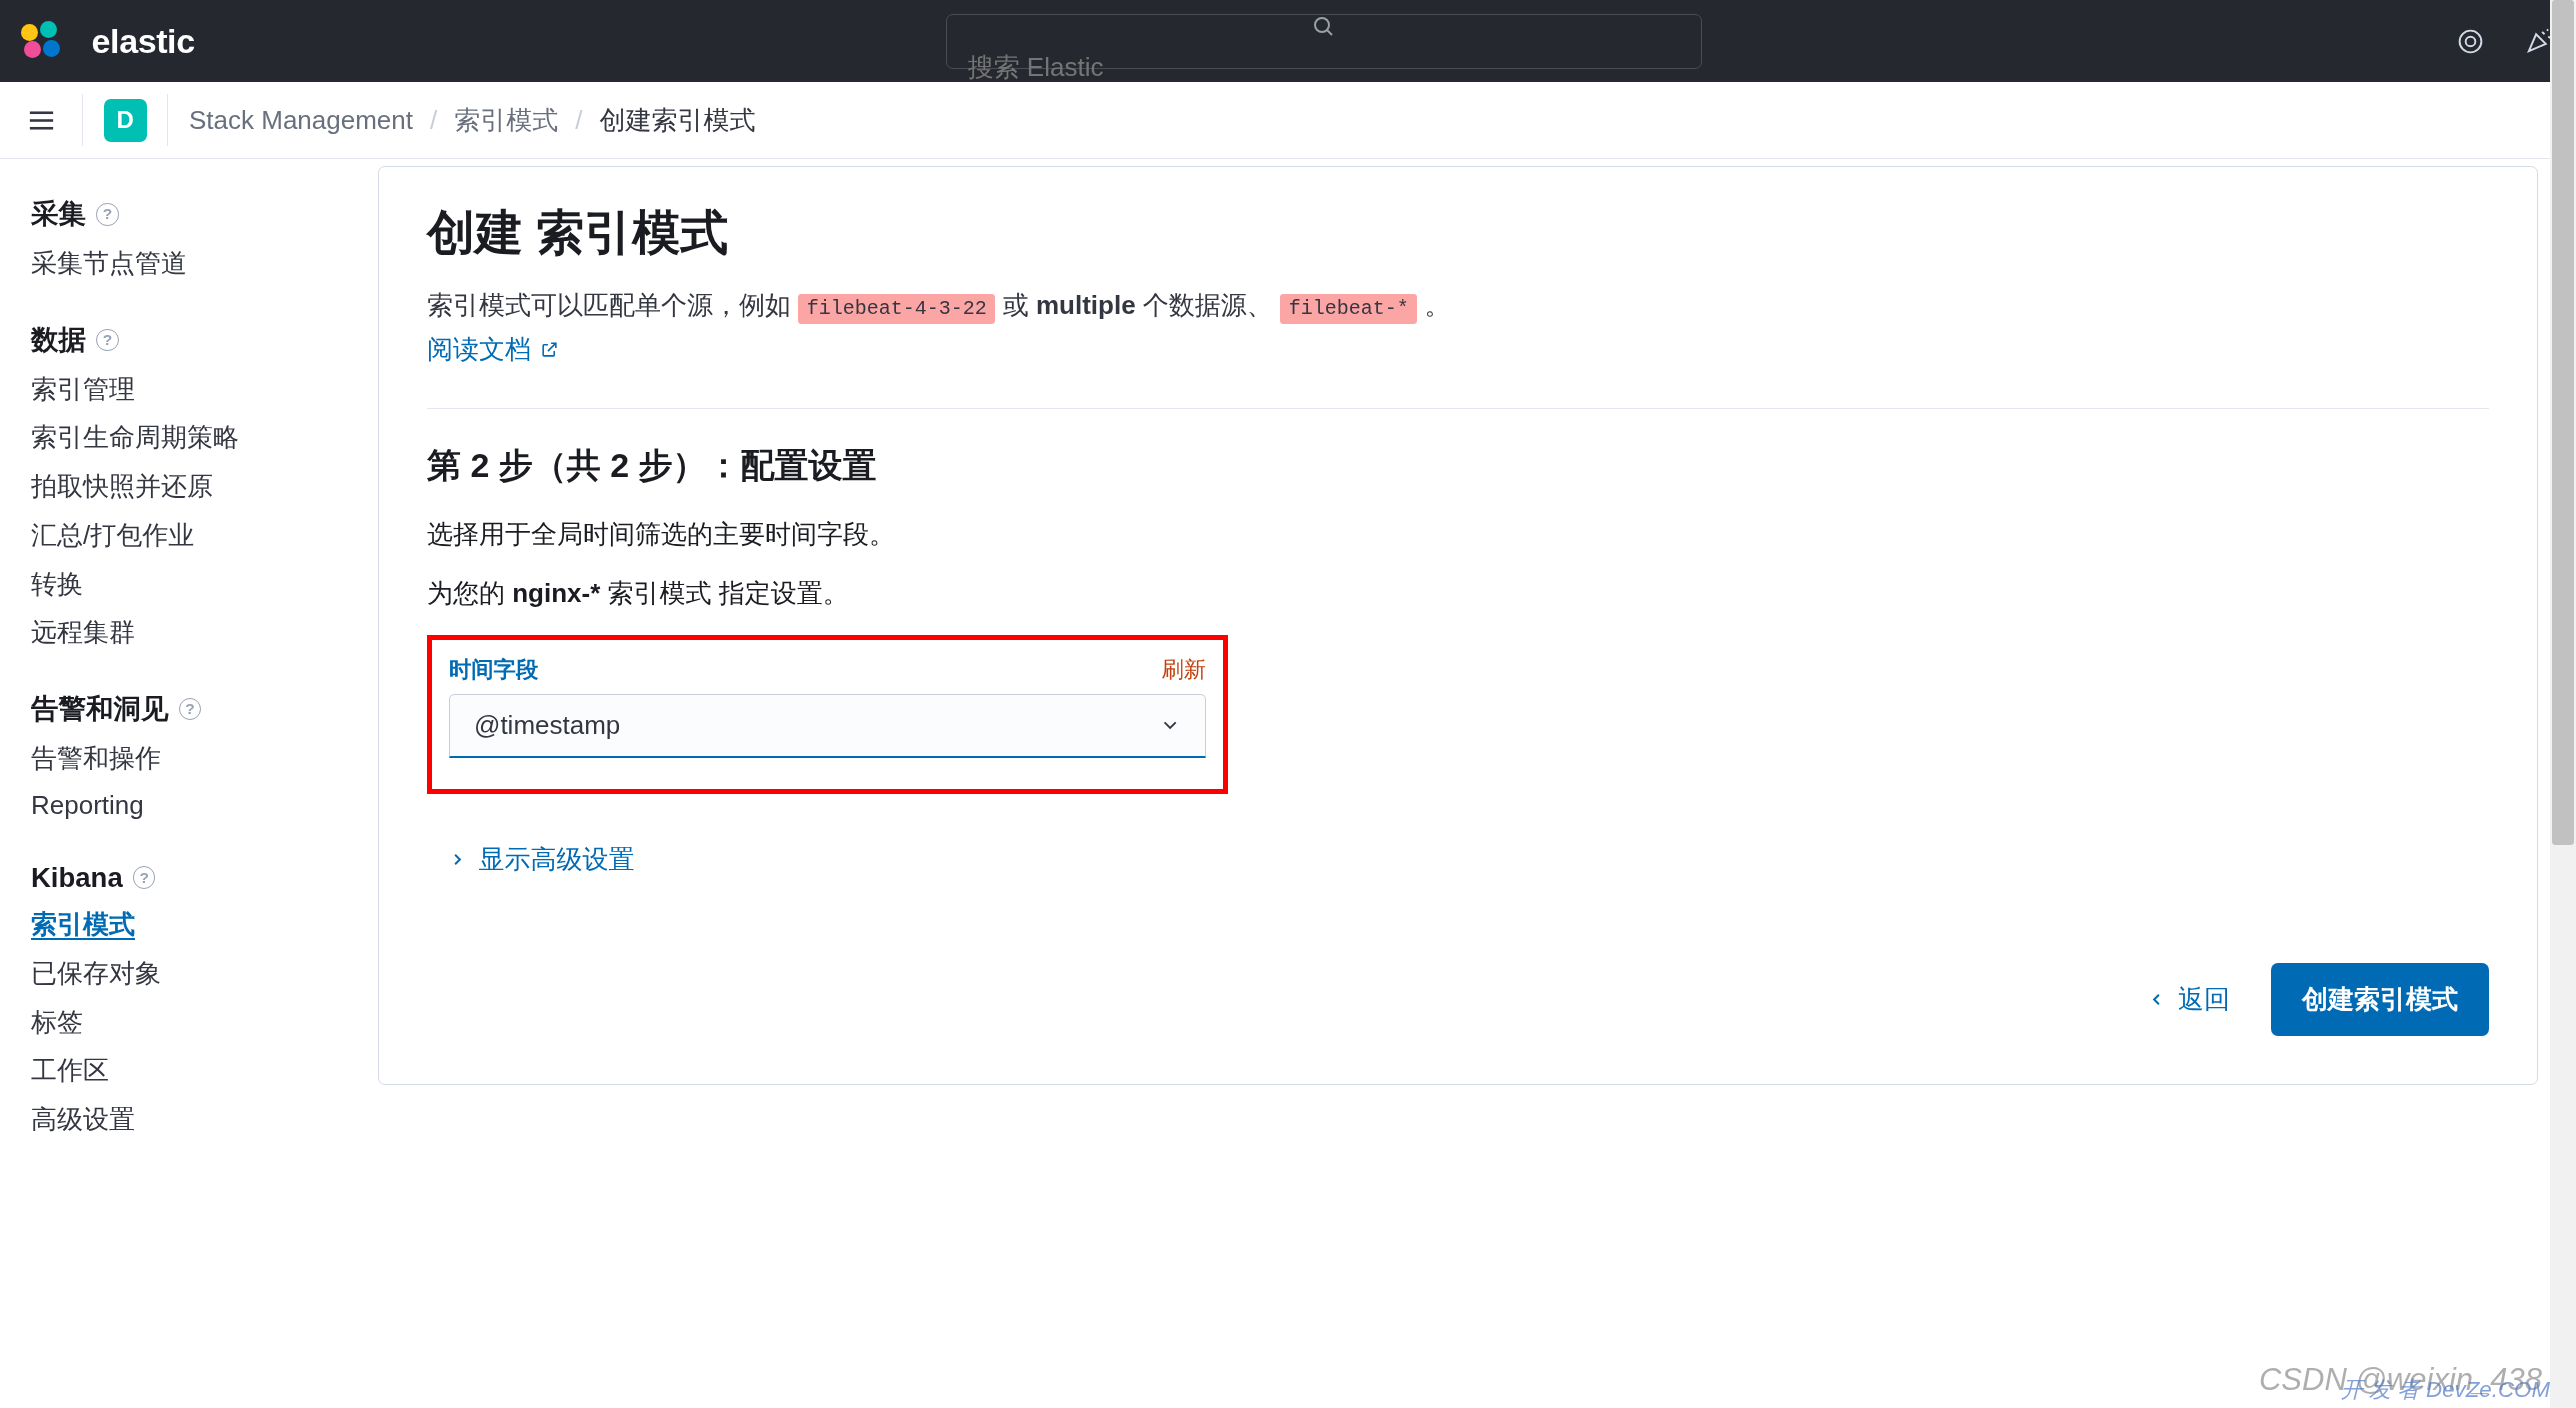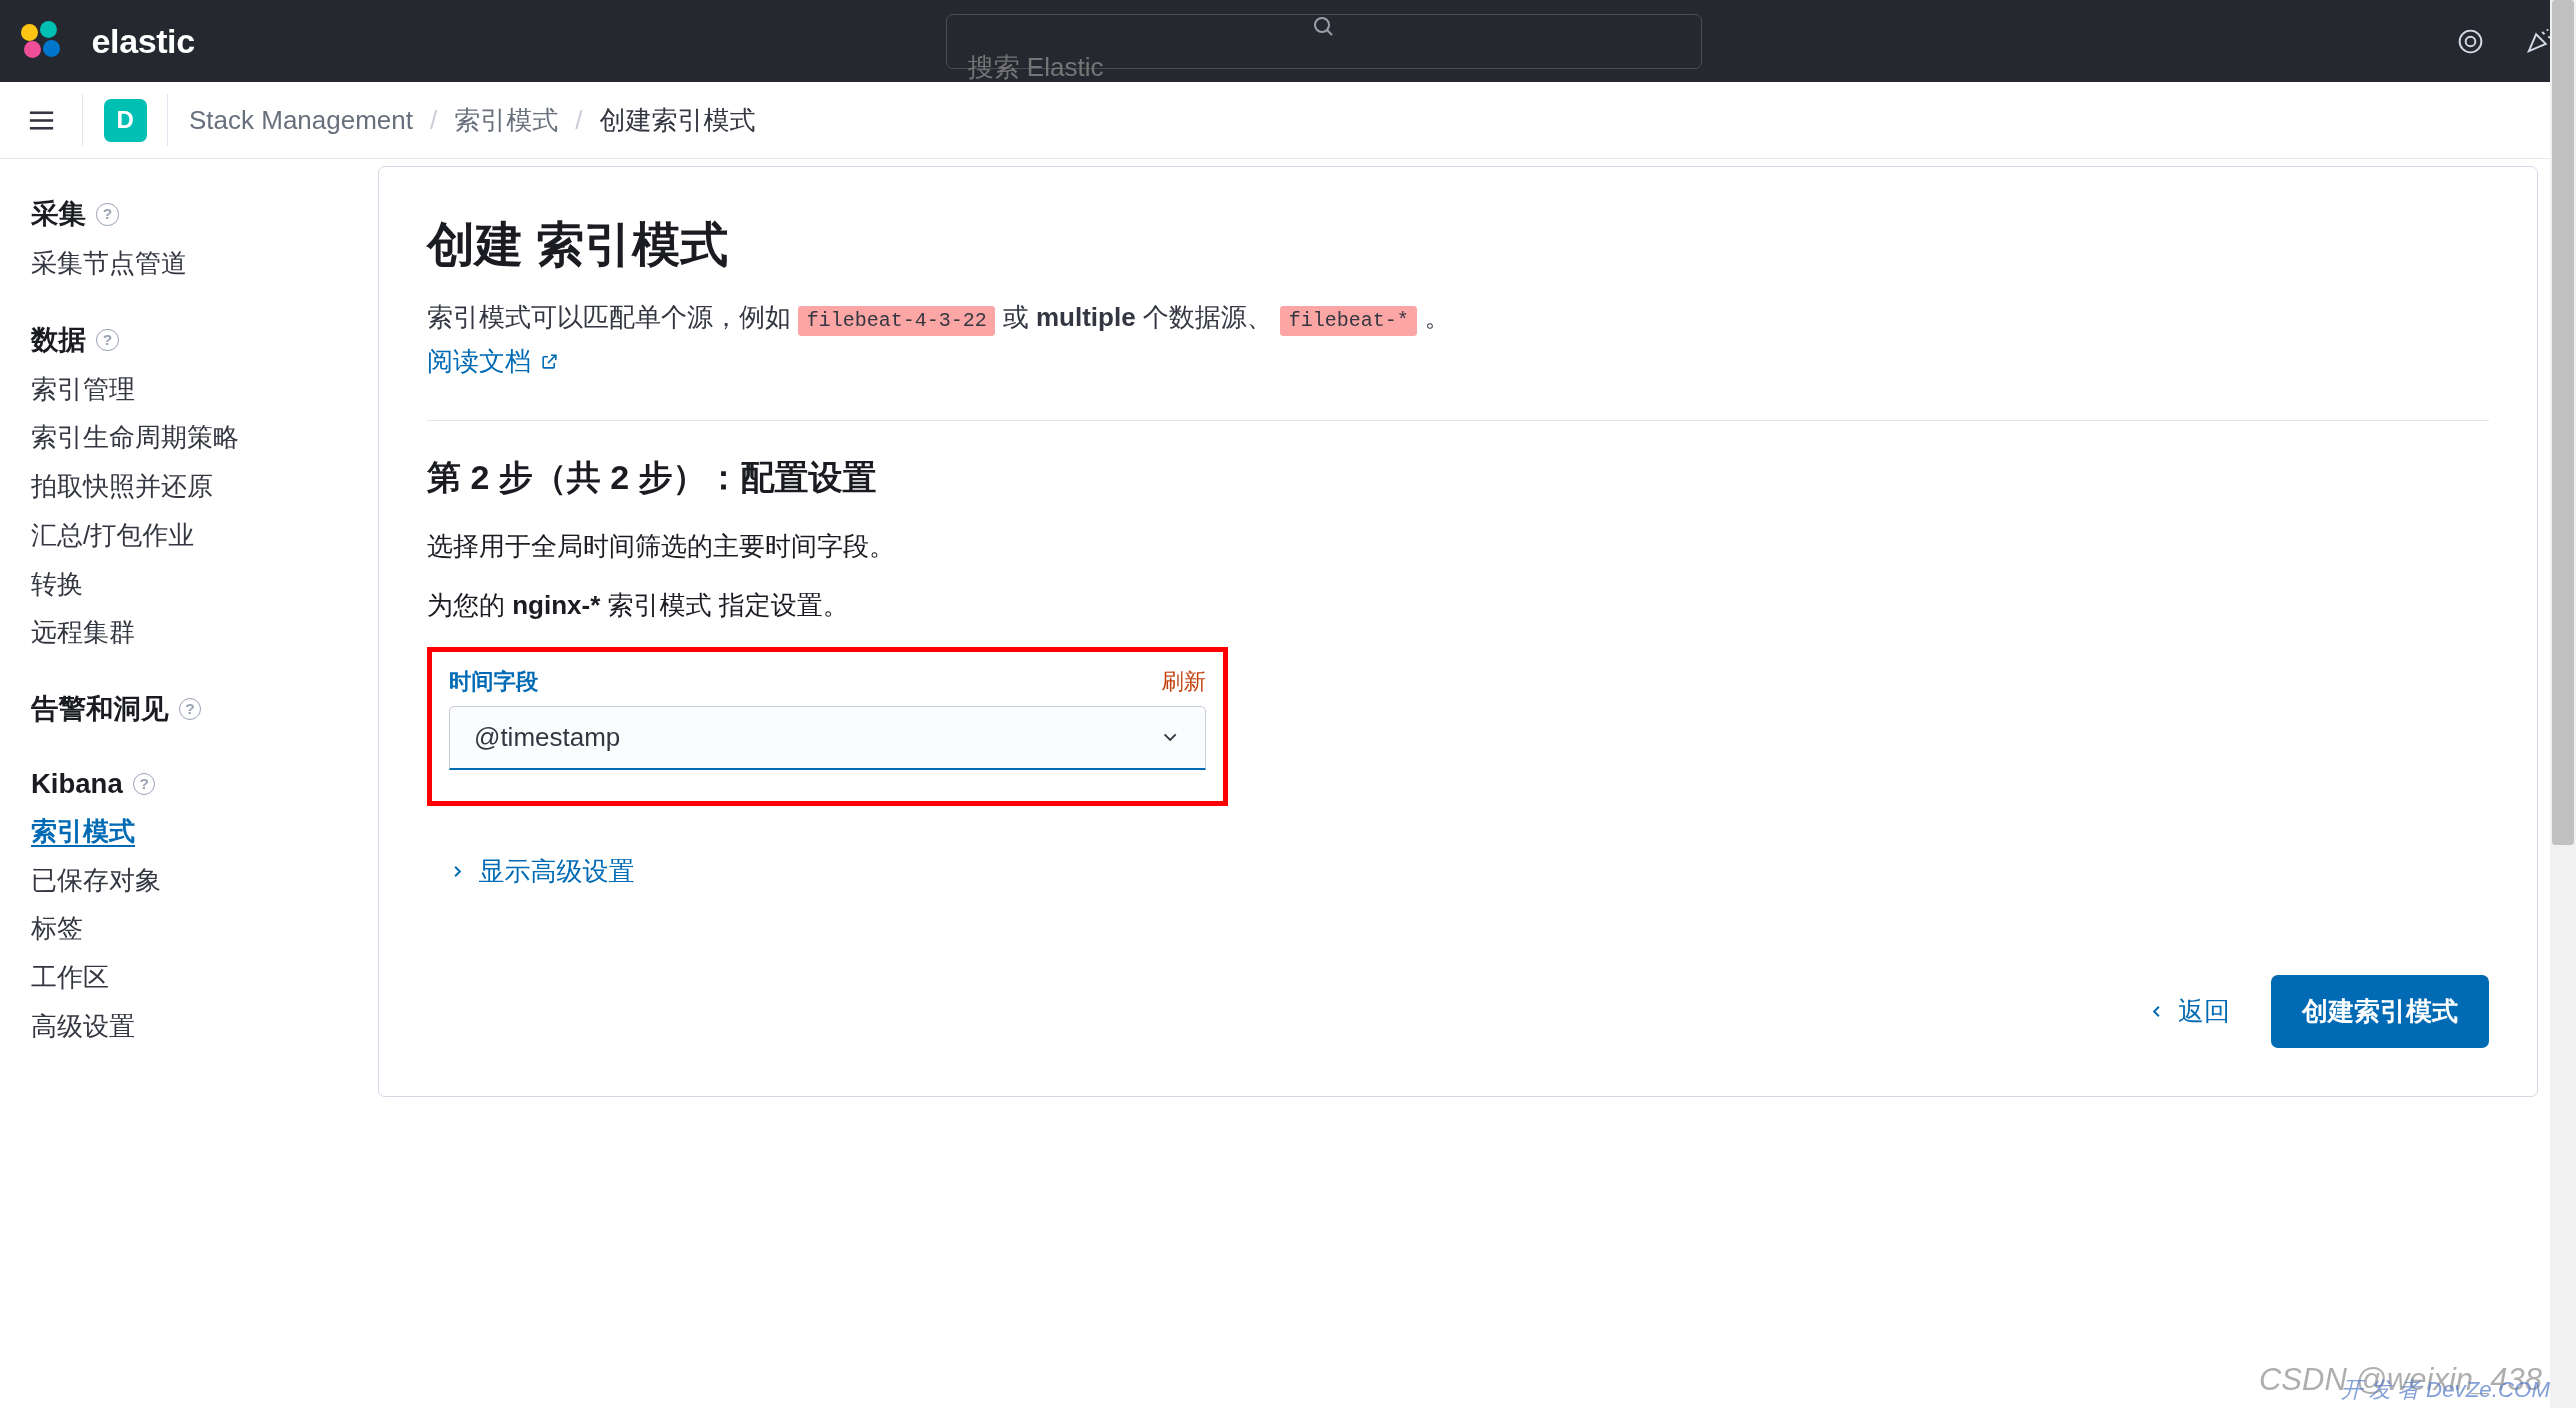--- a/index.html
+++ b/index.html
@@ -28,21 +28,21 @@
   .sidebar { width: 378px; padding: 34px 31px; font-size: 26px; }
   .side-section-title { font-weight: 700; font-size: 27.5px; margin-top: 41px; margin-bottom: 13.7px; display:flex; align-items:center; gap: 10.3px; color:#1a1c21; }
   .side-section-title:first-child { margin-top: 3.4px; }
   .help-circle { width: 22.3px; height: 22.3px; border: 1.7px solid #98a2b3; color:#98a2b3; border-radius:50%; font-size:15.5px; display:inline-flex; align-items:center; justify-content:center; }
   .side-links { display:flex; flex-direction:column; gap: 13.7px; }
   .side-link { color:#343741; text-decoration:none; cursor:pointer; }
   .side-link.active { color:#006bb4; font-weight:700; text-decoration: underline; text-underline-offset: 5.2px; }
 
   .main { flex:1; padding: 6.9px 38px 34px 0; }
   .panel { border: 0.9px solid #d3dae6; border-radius: 6.9px; padding: 34px 48px 48px 48px; background:#fff; }
-  .page-title { font-size: 48px; font-weight: 700; margin-bottom: 20.6px; color:#1a1c21;margin-top:12px; }
+  .page-title { font-size: 48px; font-weight: 700; margin-bottom: 20.6px; color:#1a1c21; }
   .desc-line { font-size: 26px; line-height: 1.6; color:#343741; }
   .code-chip { font-family: "SFMono-Regular", Consolas, "Liberation Mono", Menlo, monospace; background: #fca5a5; padding: 3.4px 8.6px; border-radius: 3.4px; font-size: 20px; }
   .read-docs { display:inline-flex; align-items:center; gap:8.6px; color:#006bb4; text-decoration:none; font-size:26px; margin-top: 5.2px; cursor:pointer; }
   .hr { border:none; border-top:0.9px solid #e3e6ef; margin: 41px 0 34px 0; }
   .step-title { font-size: 34px; font-weight:700; margin-bottom: 27.5px; }
   .form-p { font-size: 26px; margin-bottom: 24px; }
   .form-p .bold { font-weight:700; }
 
   .red-box { border: 5.2px solid #ff0000; padding: 15.5px 17px 31px 17px; width: 801px; margin-top: 10.3px; }
   .field-row { display:flex; justify-content:space-between; align-items:center; margin-bottom: 8.6px; }
@@ -145,20 +145,24 @@
       <a class="side-link">索引生命周期策略</a>
       <a class="side-link">拍取快照并还原</a>
       <a class="side-link">汇总/打包作业</a>
       <a class="side-link">转换</a>
       <a class="side-link">远程集群</a>
     </div>
 
     <div class="side-section-title">
       <span>告警和洞见</span>
       <span class="help-circle">?</span>
+    </div>
+    <div class="side-links">
+      <a class="side-link">告警和操作</a>
+      <a class="side-link">Reporting</a>
     </div>
 
     <div class="side-section-title">
       <span>Kibana</span>
       <span class="help-circle">?</span>
     </div>
     <div class="side-links">
       <a class="side-link active">索引模式</a>
       <a class="side-link">已保存对象</a>
       <a class="side-link">标签</a>

